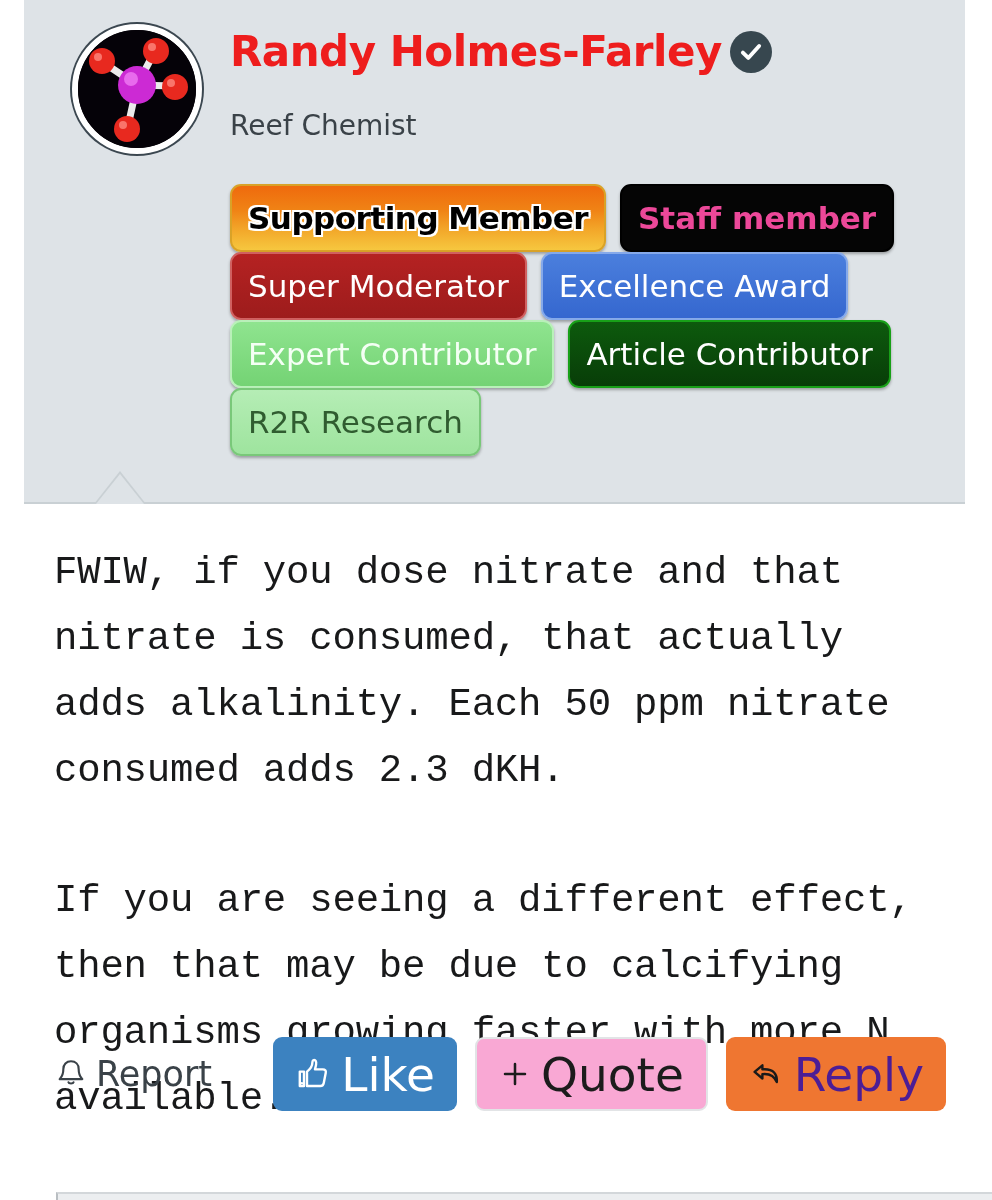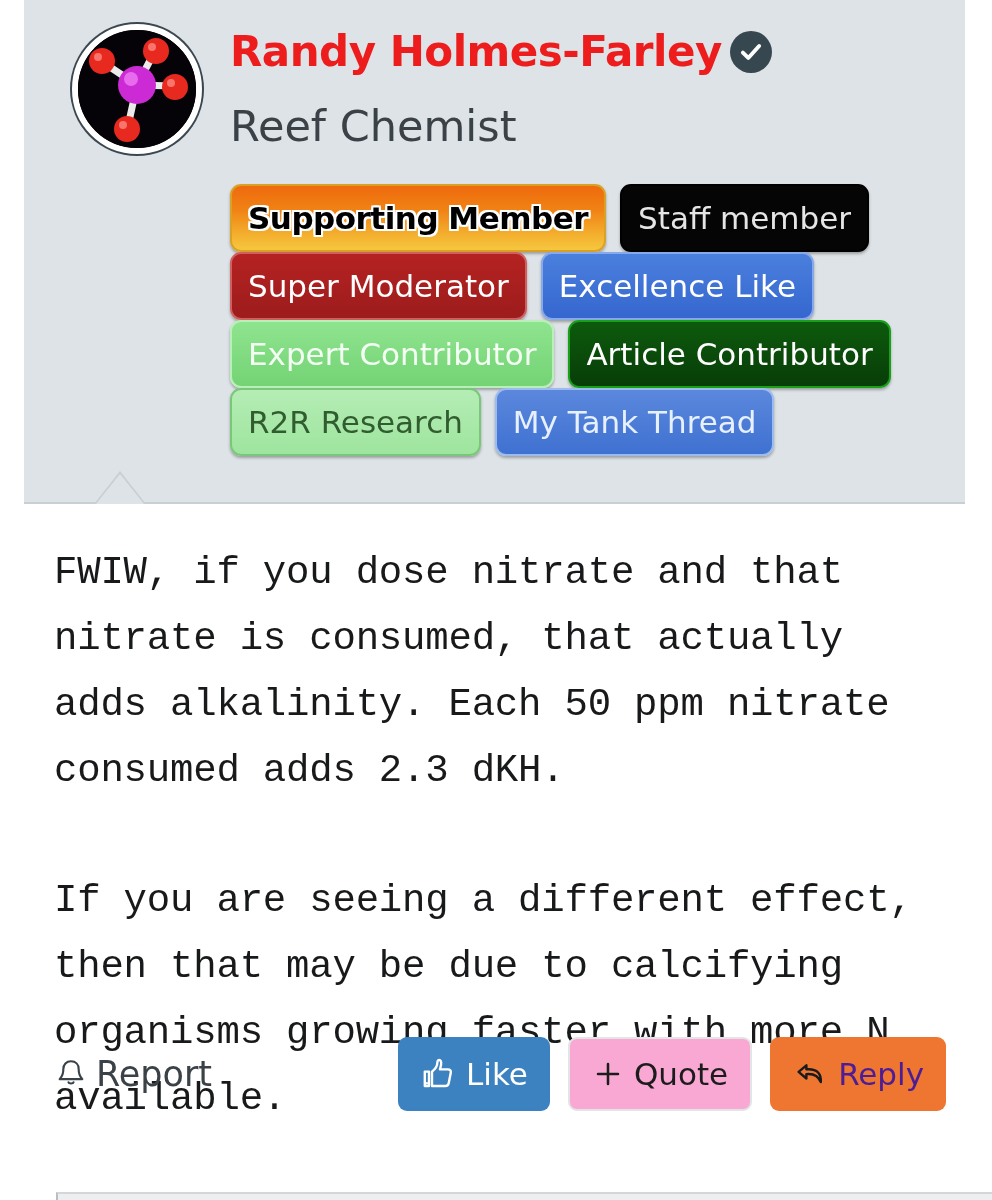--- a/index.html
+++ b/index.html
@@ -90,21 +90,21 @@
     background: #37474f;
     display: flex;
     align-items: center;
     justify-content: center;
     flex: none;
   }
   .user-title {
     position: absolute;
     left: 206px;
     top: 104px;
-    font-size: 43px;
+    font-size: 28px;
     line-height: 44px;
     color: #3a4248;
     font-family: "DejaVu Sans", sans-serif;
   }
 
   
   .badges {
     position: absolute;
     left: 206px;
     top: 184px;
@@ -134,22 +134,23 @@
     letter-spacing: -0.5px;
     border: 2px solid #d9a227;
     text-shadow:
       -2px -2px 0 #ffffff,  2px -2px 0 #ffffff,
       -2px  2px 0 #ffffff,  2px  2px 0 #ffffff,
        0px -2px 0 #ffffff,  0px  2px 0 #ffffff,
       -2px  0px 0 #ffffff,  2px  0px 0 #ffffff;
   }
   .badge-staff {
     background: #050505;
-    color: #e5e5e5;
+    color: #ec4899;
     border: 2px solid #000000;
+    font-weight: bold;
   }
   .badge-supermod {
     background: linear-gradient(180deg, #b52222 0%, #9d1c1c 100%);
     color: #ffffff;
     border: 2px solid #d06060;
   }
   .badge-excellence {
     background: linear-gradient(180deg, #4b7fdd 0%, #3567cf 100%);
     color: #ffffff;
     border: 2px solid #85a9ea;
@@ -215,21 +216,21 @@
     cursor: pointer;
   }
   .spacer { flex: 1; }
   .act-btn {
     display: inline-flex;
     align-items: center;
     justify-content: center;
     gap: 10px;
     height: 74px;
     border-radius: 9px;
-    font-size: 31px;
+    font-size: 47px;
     font-family: "DejaVu Sans", sans-serif;
     box-sizing: border-box;
     cursor: pointer;
     padding: 0 22px;
     border: none;
   }
   .like-btn {
     background: #3c82c0;
     color: #ffffff;
     margin-right: 18px;
@@ -298,29 +299,28 @@
 
   <div class="user-title">Reef Chemist</div>
 
   <div class="badges">
     <div class="badge-row">
       <div class="badge badge-supporting">Supporting Member</div>
       <div class="badge badge-staff">Staff member</div>
     </div>
     <div class="badge-row">
       <div class="badge badge-supermod">Super Moderator</div>
-      <div class="badge badge-excellence">Excellence Like</div>
+      <div class="badge badge-excellence">Excellence Award</div>
     </div>
     <div class="badge-row">
       <div class="badge badge-expert">Expert Contributor</div>
       <div class="badge badge-article">Article Contributor</div>
     </div>
     <div class="badge-row">
       <div class="badge badge-r2r">R2R Research</div>
-      <div class="badge badge-mytank">My Tank Thread</div>
     </div>
   </div>
 </div>
 <div class="card-notch-border"></div>
 <div class="card-notch"></div>
 
 <div class="post-body">
   <p class="post-para">FWIW, if you dose nitrate and that nitrate is consumed, that actually adds alkalinity. Each 50 ppm nitrate consumed adds 2.3 dKH.</p>
   <p class="post-para">If you are seeing a different effect, then that may be due to calcifying organisms growing faster with more N available.</p>
 </div>

